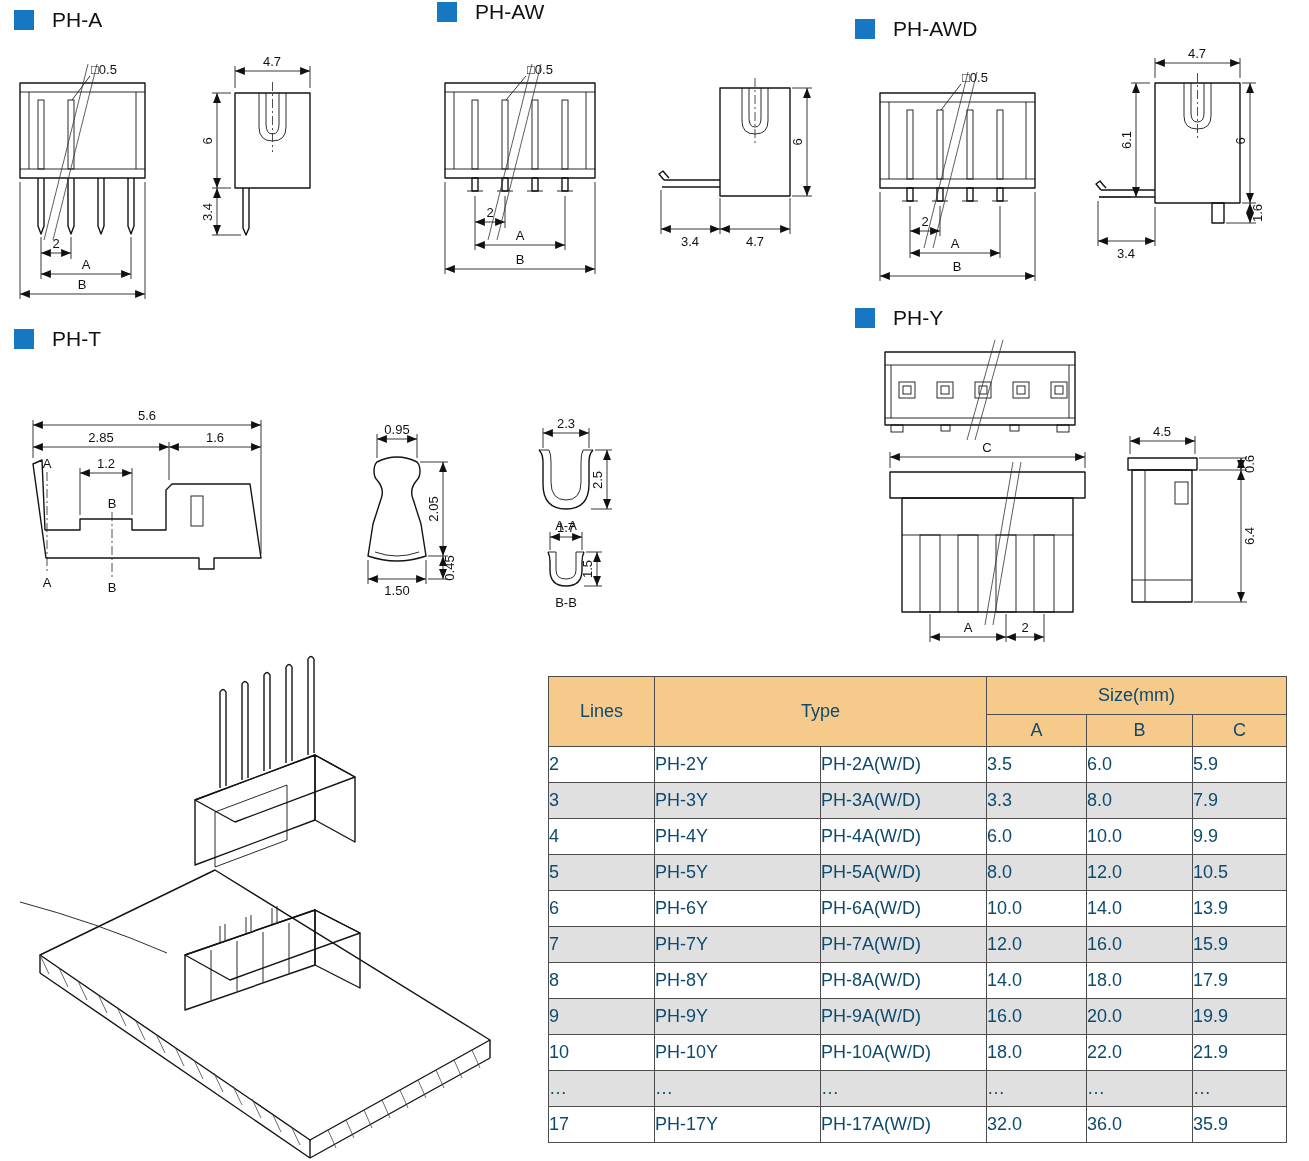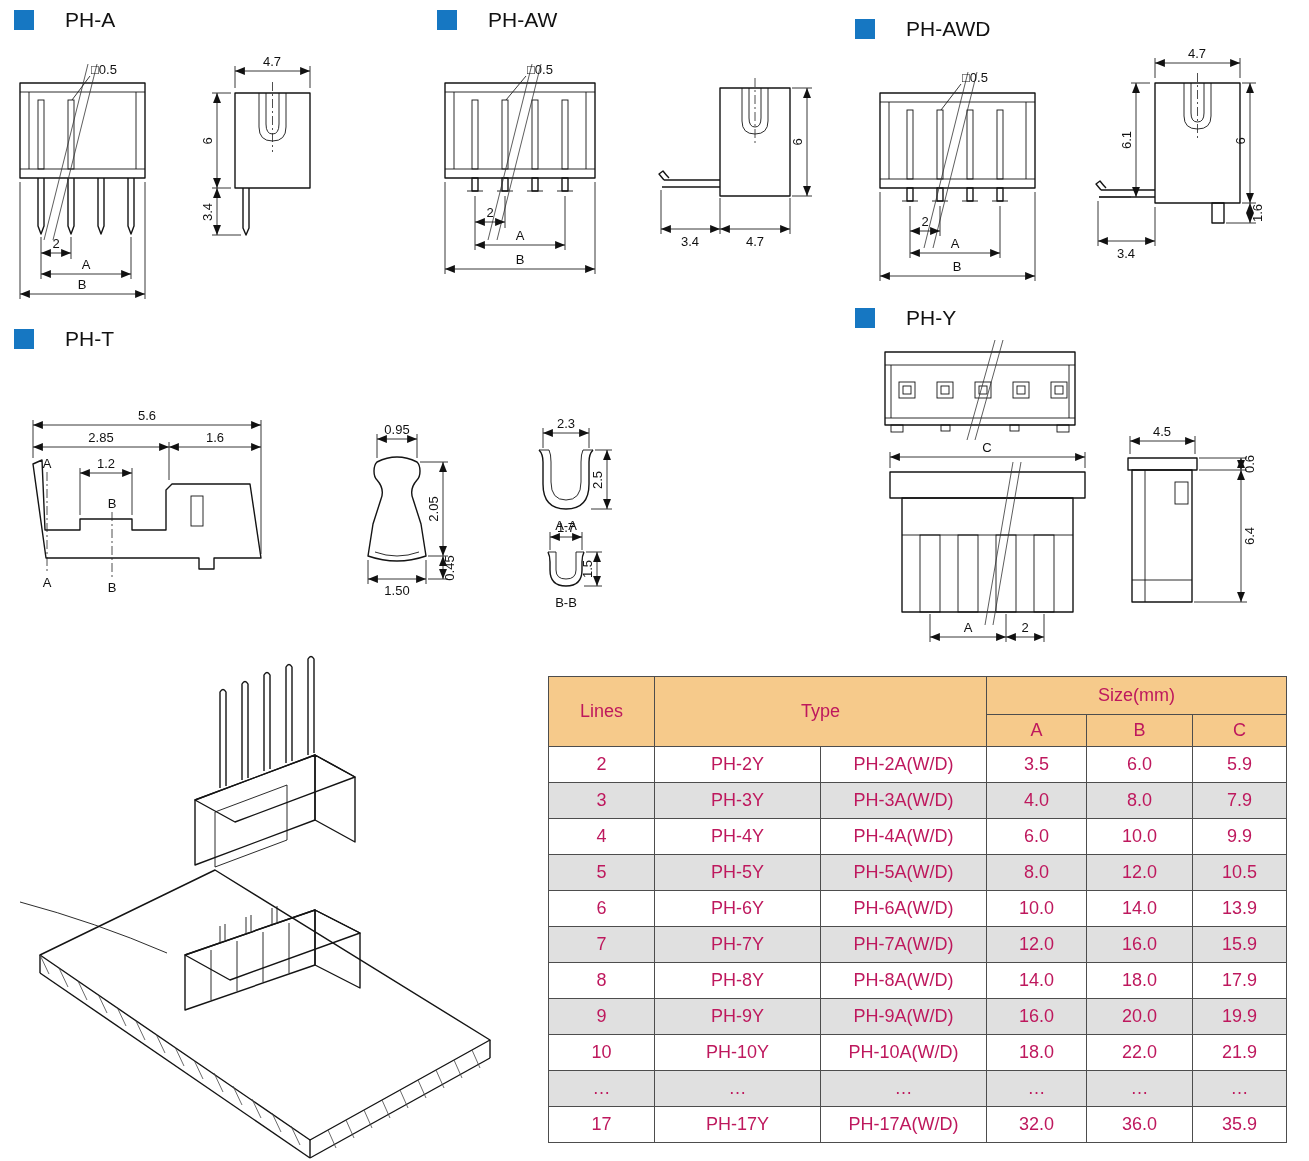--- a/index.html
+++ b/index.html
@@ -1,33 +1,33 @@
 <!DOCTYPE html>
 <html style="--accent: #1677c2; --th-bg: #f6ca8b; --row-alt: #e0e0e0;"><head>
 <meta charset="utf-8">
 <style>
   * { margin:0; padding:0; box-sizing:border-box; }
   html,body { background:#fff; }
   body { font-family:"Liberation Sans", sans-serif; color:#111; }
   .page { position:relative; width:1309px; height:1161px; background:#fff; overflow:hidden; }
-  .sec { position:absolute; display:flex; align-items:center; gap:31px; }
+  .sec { position:absolute; display:flex; align-items:center; gap:18px; }
   .sec .sq { width:20px; height:20px; background:var(--accent,#1677c2); display:inline-block; }
   .sec .lbl { font-size:21px; color:#111; }
   svg.draw { position:absolute; }
   svg text { font-family:"Liberation Sans", sans-serif; }
   .dt { font-size:13px; fill:#111; text-anchor:middle; }
   .dts { text-anchor:start; }
   .ol { fill:none; stroke:#141414; stroke-width:1.4; stroke-linejoin:round; }
   .thin { fill:none; stroke:#141414; stroke-width:0.9; }
   .dim { fill:none; stroke:#222; stroke-width:0.9; }
   .cl { fill:none; stroke:#222; stroke-width:0.8; stroke-dasharray:9 3 2 3; }
   .brk { fill:none; stroke:#333; stroke-width:0.8; }
   .hatch { fill:none; stroke:#444; stroke-width:0.8; }
   table.spec { position:absolute; left:548px; top:676px; width:738px; border-collapse:collapse;
-               font-size:18px; color:#be185d; text-align:center; table-layout:fixed; }
+               font-size:18px; color:#0c4a6e; table-layout:fixed; }
   .spec th, .spec td { border:1px solid #4d4d4d; padding:0; height:36px; font-weight:normal; }
   .spec thead tr:first-child th { height:38px; }
   .spec thead tr:last-child th { height:32px; }
   .spec thead th { background:var(--th-bg,#f6ca8b); }
   .spec tbody tr:nth-child(even) td { background:var(--row-alt,#e0e0e0); }
 </style>
 </head>
 <body>
 
 <div class="page">
@@ -37,21 +37,21 @@
       <marker id="ma" viewBox="0 0 10 8" markerWidth="11" markerHeight="9" refX="10" refY="4" orient="auto-start-reverse">
         <path d="M0 0 L10 4 L0 8 Z" fill="#111"></path>
       </marker>
     </defs>
   </svg>
 
   <div class="sec" style="left:14px;top:8px">
     <span class="sq"></span>
     <span class="lbl">PH-A</span>
   </div>
-  <div class="sec" style="left:437px;top:8px">
+  <div class="sec" style="left:437px;top:0">
     <span class="sq"></span>
     <span class="lbl">PH-AW</span>
   </div>
   <div class="sec" style="left:855px;top:17px">
     <span class="sq"></span>
     <span class="lbl">PH-AWD</span>
   </div>
   <div class="sec" style="left:14px;top:327px">
     <span class="sq"></span>
     <span class="lbl">PH-T</span>
@@ -438,21 +438,21 @@
         <td>PH-2Y</td>
         <td>PH-2A(W/D)</td>
         <td>3.5</td>
         <td>6.0</td>
         <td>5.9</td>
       </tr>
       <tr>
         <td>3</td>
         <td>PH-3Y</td>
         <td>PH-3A(W/D)</td>
-        <td>4.0</td>
+        <td>3.3</td>
         <td>8.0</td>
         <td>7.9</td>
       </tr>
       <tr>
         <td>4</td>
         <td>PH-4Y</td>
         <td>PH-4A(W/D)</td>
         <td>6.0</td>
         <td>10.0</td>
         <td>9.9</td>

